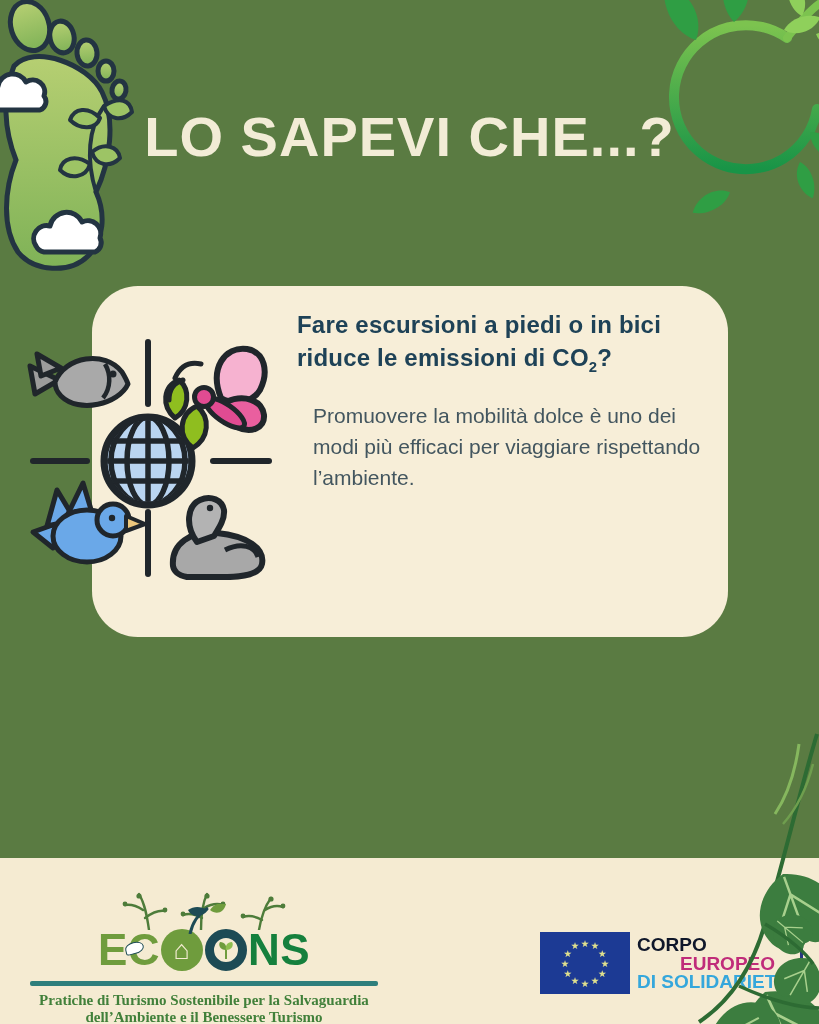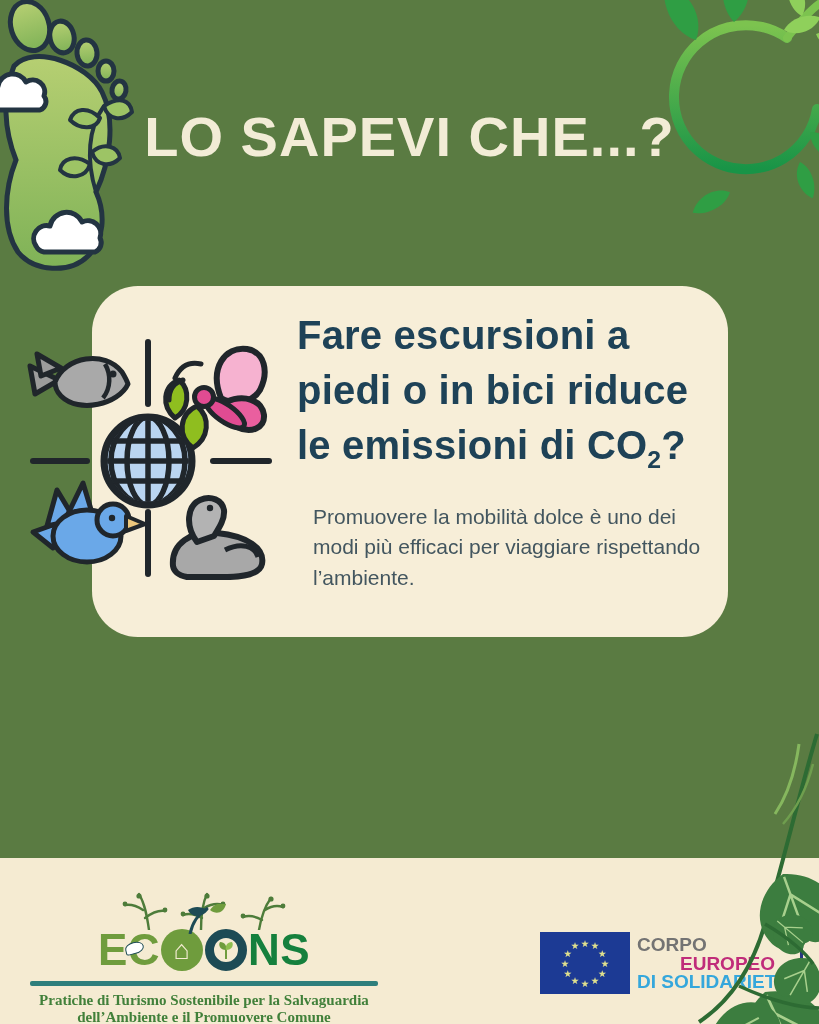--- a/index.html
+++ b/index.html
@@ -17,21 +17,21 @@
     color:#f2ecd6;font-size:56px;font-weight:bold;letter-spacing:1px;z-index:2;
   }
   
   .card{
     position:absolute;left:92px;top:286px;width:636px;height:351px;
     background:#f7eed8;border-radius:46px;z-index:2;
   }
   .nature-grid{position:absolute;left:25px;top:336px;z-index:3;}
   .card-text{position:absolute;left:297px;top:308px;width:408px;z-index:3;}
   .card-heading{
-    margin:0 0 24px 0;color:#1e4257;font-size:40px;font-weight:bold;
+    margin:0 0 24px 0;color:#1e4257;font-size:24px;font-weight:bold;
     line-height:1.38;letter-spacing:0.2px;
   }
   .card-heading sub{font-size:0.62em;}
   .card-body{
     margin:16px;color:#43565f;font-size:21px;line-height:1.47;width:400px;
   }
   
   .footer{
     position:absolute;left:0;top:858px;width:819px;height:166px;
     background:#f5ebd2;z-index:1;
@@ -62,21 +62,21 @@
   .hyphen-leaves{position:absolute;left:150px;top:-22px;}
   .logo-rule{height:5px;background:#2e7f7c;margin-top:7px;border-radius:2px;}
   .tagline{
     margin-top:6px;text-align:center;color:#41803a;
     font-family:"Liberation Serif",serif;font-weight:bold;
     font-size:15px;line-height:1.1;
   }
   .eu-block{position:absolute;left:540px;top:72px;}
   .eu-flag{position:absolute;left:0;top:2px;}
   .eu-text{position:absolute;left:97px;top:6px;font-weight:bold;font-size:19px;line-height:18.5px;white-space:nowrap;}
-  .eu-line1{color:#737373;}
+  .eu-line1{color:#0f172a;}
   .eu-line2{color:#c02c7a;margin-left:43px;}
   .eu-line3{color:#35a7dc;}
   .eu-divider{position:absolute;left:260px;top:10px;width:3px;height:56px;background:#27367f;}
 </style>
 </head>
 <body>
 
 <div class="poster">
 
   <svg class="footprint" width="138" height="278" viewBox="0 0 138 278">
@@ -245,21 +245,21 @@
         <span class="logo-ns">NS</span>
         <svg class="hyphen-leaves" width="46" height="30" viewBox="0 0 46 30">
           <path d="M10 30 C 12 20 18 10 28 4" stroke="#1d4b55" stroke-width="3" fill="none"></path>
           <path d="M28 6 C 20 2 14 2 8 6 C 12 14 22 14 28 6 Z" fill="#1d4b55"></path>
           <path d="M30 6 C 34 0 40 -2 46 0 C 44 9 36 11 30 6 Z" fill="#6f9c3d"></path>
         </svg>
       </div>
       <div class="logo-rule"></div>
       <div class="tagline">
         <div>Pratiche di Turismo Sostenibile per la Salvaguardia</div>
-        <div>dell’Ambiente e il Promuovere Comune</div>
+        <div>dell’Ambiente e il Benessere Turismo</div>
       </div>
     </div>
 
     <div class="eu-block">
       <svg class="eu-flag" width="90" height="62" viewBox="0 0 90 62">
         <rect x="0" y="0" width="90" height="62" fill="#1c3a94"></rect>
         <g font-family="DejaVu Sans, sans-serif" font-size="9.5" fill="#dfe08e" text-anchor="middle">
           <text x="45" y="14.5">★</text>
             <text x="55" y="17.2">★</text>
             <text x="62.3" y="24.5">★</text>

